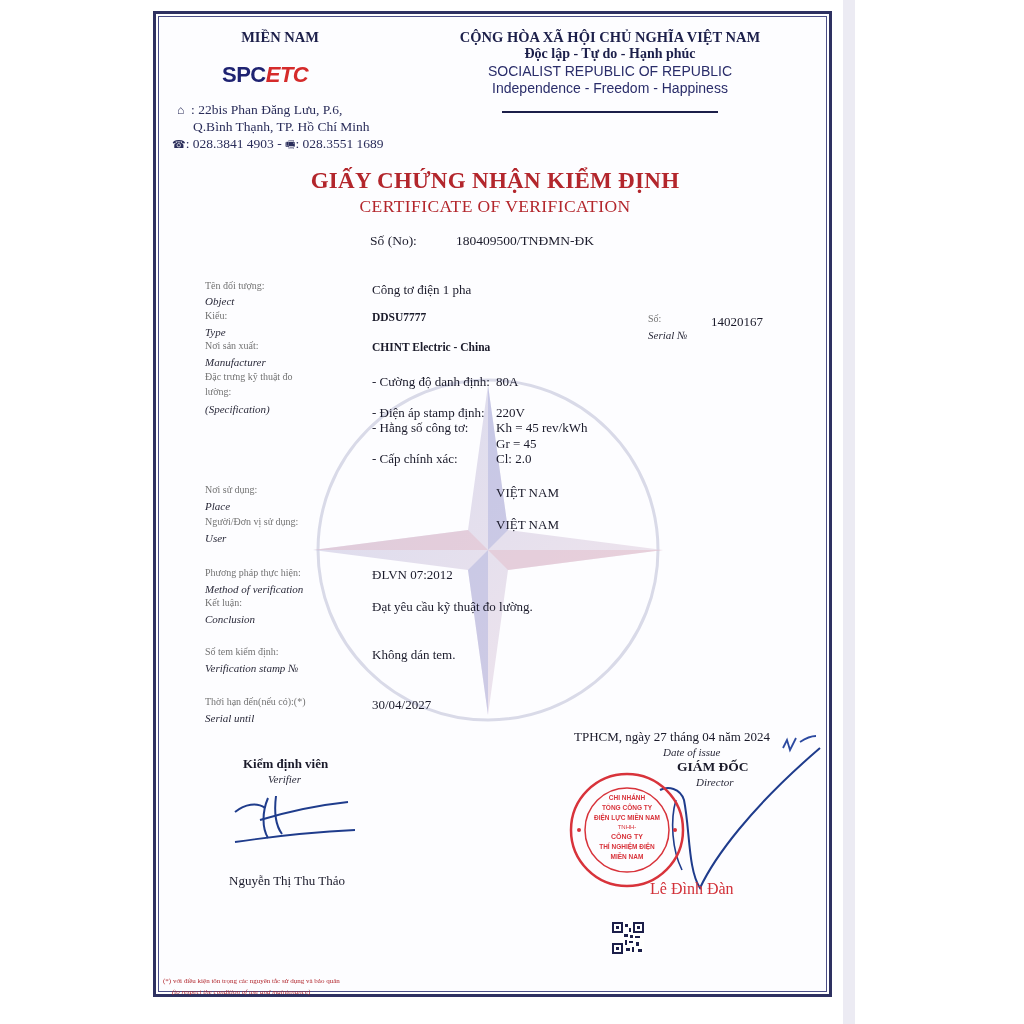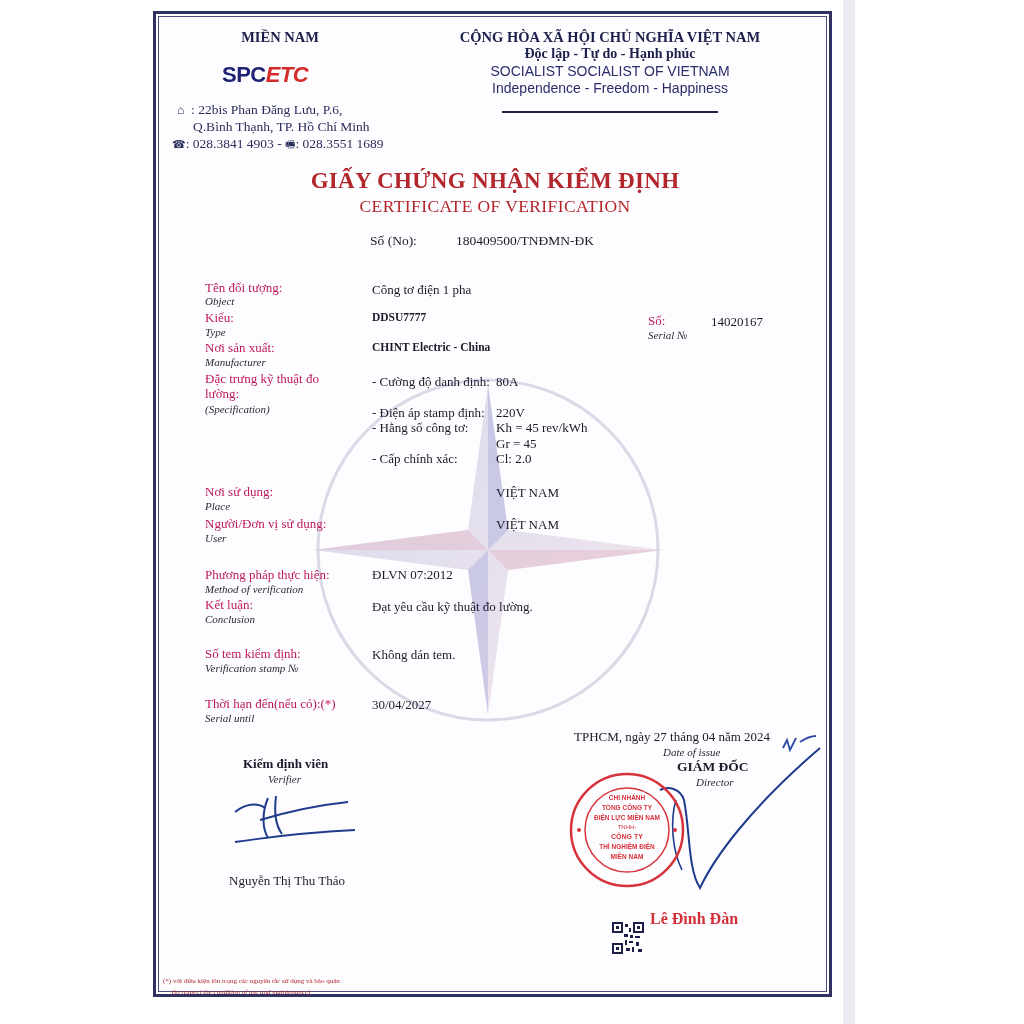--- a/index.html
+++ b/index.html
@@ -19,21 +19,21 @@
     .abs { position:absolute; white-space:nowrap; }
     .watermark { position:absolute; left:303px; top:365px; width:370px; height:370px; pointer-events:none; }
     .hdr-left { left:160px; top:28px; width:240px; text-align:center; font-weight:bold; font-size:14.5px; color:#1c1f4a; line-height:18px; }
     .logo { left:222px; top:62px; font-family:"Liberation Sans", sans-serif; font-weight:900; font-size:22px; letter-spacing:-0.5px; }
     .logo .spc { color:#1f2372; }
     .logo .etc { color:#d52b2b; font-style:italic; }
     .addr { font-size:13.5px; color:#2a2d5a; line-height:17px; }
     .hdr-right { left:440px; width:340px; text-align:center; color:#1c1f4a; }
     .title-vn { left:260px; top:168px; width:470px; text-align:center; font-weight:bold; font-size:23px; color:#b3262c; letter-spacing:0.3px; }
     .title-en { left:260px; top:196px; width:470px; text-align:center; font-size:17.5px; color:#b3262c; letter-spacing:0.4px; }
-    .lbl { font-size:13px; color:#be185d; }
+    .lbl { font-size:10px; color:#737373; }
     .lbl-en { font-size:11px; font-style:italic; color:#2a2a3a; }
     .val { font-size:13px; color:#1a1a2a; }
     .val-b { font-size:11.5px; font-weight:bold; color:#1a1a2a; }
     .footnote { font-size:7px; color:#b1262c; }
     .footnote-en { font-size:7px; color:#b1262c; font-style:italic; }
     svg { display:block; }
   </style>
 </head>
 <body>
 
@@ -67,21 +67,21 @@
 <div class="abs addr" style="left:177px; top:101px;">
   <span style="display:inline-block; width:14px; font-size:12px;">⌂</span><span>: 22bis  Phan  Đăng  Lưu,  P.6,</span>
 </div>
 <div class="abs addr" style="left:193px; top:118px;">Q.Bình Thạnh, TP. Hồ Chí Minh</div>
 <div class="abs addr" style="left:172px; top:135px;">
   <span style="font-size:11px;">☎</span><span>: 028.3841 4903 - </span><span style="font-size:11px;">🖷</span><span>: 028.3551 1689</span>
 </div>
 
 <div class="abs hdr-right" style="top:29px; font-weight:bold; font-size:14.5px;">CỘNG HÒA XÃ HỘI CHỦ NGHĨA VIỆT NAM</div>
 <div class="abs hdr-right" style="top:46px; font-weight:bold; font-size:14px;">Độc lập - Tự do - Hạnh phúc</div>
-<div class="abs hdr-right" style="top:63px; font-size:14px; font-family:'Liberation Sans', sans-serif; color:#2a2d6a;">SOCIALIST SOCIALIST OF VIETNAM</div>
+<div class="abs hdr-right" style="top:63px; font-size:14px; font-family:'Liberation Sans', sans-serif; color:#2a2d6a;">SOCIALIST REPUBLIC OF REPUBLIC</div>
 <div class="abs hdr-right" style="top:80px; font-size:14px; font-family:'Liberation Sans', sans-serif; color:#2a2d6a;">Independence - Freedom - Happiness</div>
 <div class="abs" style="left:502px; top:111px; width:216px; height:2px; background:#1c1f4a;"></div>
 
 <div class="abs title-vn">GIẤY CHỨNG NHẬN KIỂM ĐỊNH</div>
 <div class="abs title-en">CERTIFICATE OF VERIFICATION</div>
 <div class="abs val" style="left:370px; top:233px; font-size:13.5px;">Số (No):</div>
 <div class="abs val" style="left:456px; top:233px; font-size:13.5px;">180409500/TNĐMN-ĐK</div>
 
 <div class="abs lbl" style="left:205px; top:280px;">Tên đối tượng:</div>
 <div class="abs lbl-en" style="left:205px; top:295px;">Object</div>
@@ -158,21 +158,21 @@
     <text x="62" y="40" text-anchor="middle" font-size="6.5" fill="#d8333b" font-family="Liberation Sans, sans-serif" font-weight="bold">TỔNG CÔNG TY</text>
     <text x="62" y="50" text-anchor="middle" font-size="6.5" fill="#d8333b" font-family="Liberation Sans, sans-serif" font-weight="bold">ĐIỆN LỰC MIỀN NAM</text>
     <text x="62" y="59" text-anchor="middle" font-size="6" fill="#d8333b" font-family="Liberation Sans, sans-serif">TNHH-</text>
     <text x="62" y="69" text-anchor="middle" font-size="7" fill="#d8333b" font-family="Liberation Sans, sans-serif" font-weight="bold">CÔNG TY</text>
     <text x="62" y="79" text-anchor="middle" font-size="6.5" fill="#d8333b" font-family="Liberation Sans, sans-serif" font-weight="bold">THÍ NGHIỆM ĐIỆN</text>
     <text x="62" y="89" text-anchor="middle" font-size="6.5" fill="#d8333b" font-family="Liberation Sans, sans-serif" font-weight="bold">MIỀN NAM</text>
     <circle cx="14" cy="60" r="2" fill="#d8333b"></circle>
     <circle cx="110" cy="60" r="2" fill="#d8333b"></circle>
   </svg>
 </div>
-<div class="abs" style="left:650px; top:880px; font-size:16px; font-weight:bold; color:#d23038;margin-top:30px;">Lê Đình Đàn</div>
+<div class="abs" style="left:650px; top:880px; font-size:16px; font-weight:normal; color:#d23038;">Lê Đình Đàn</div>
 
 <div class="abs" style="left:243px; top:756px; font-weight:bold; font-size:13px;">Kiểm định viên</div>
 <div class="abs lbl-en" style="left:268px; top:773px;">Verifier</div>
 <div class="abs" style="left:230px; top:790px;">
   <svg width="130" height="60" viewBox="0 0 130 60">
     <path d="M5,22 c10,-8 22,-10 30,-4" stroke="#1f3c8c" stroke-width="2" fill="none"></path>
     <path d="M38,8 c-6,14 -6,30 0,40 M46,6 c-2,16 0,30 6,38" stroke="#1f3c8c" stroke-width="2" fill="none"></path>
     <path d="M30,30 c20,-6 50,-14 88,-18" stroke="#1f3c8c" stroke-width="2" fill="none"></path>
     <path d="M5,52 c40,-6 80,-10 120,-12" stroke="#1f3c8c" stroke-width="1.8" fill="none"></path>
   </svg>

